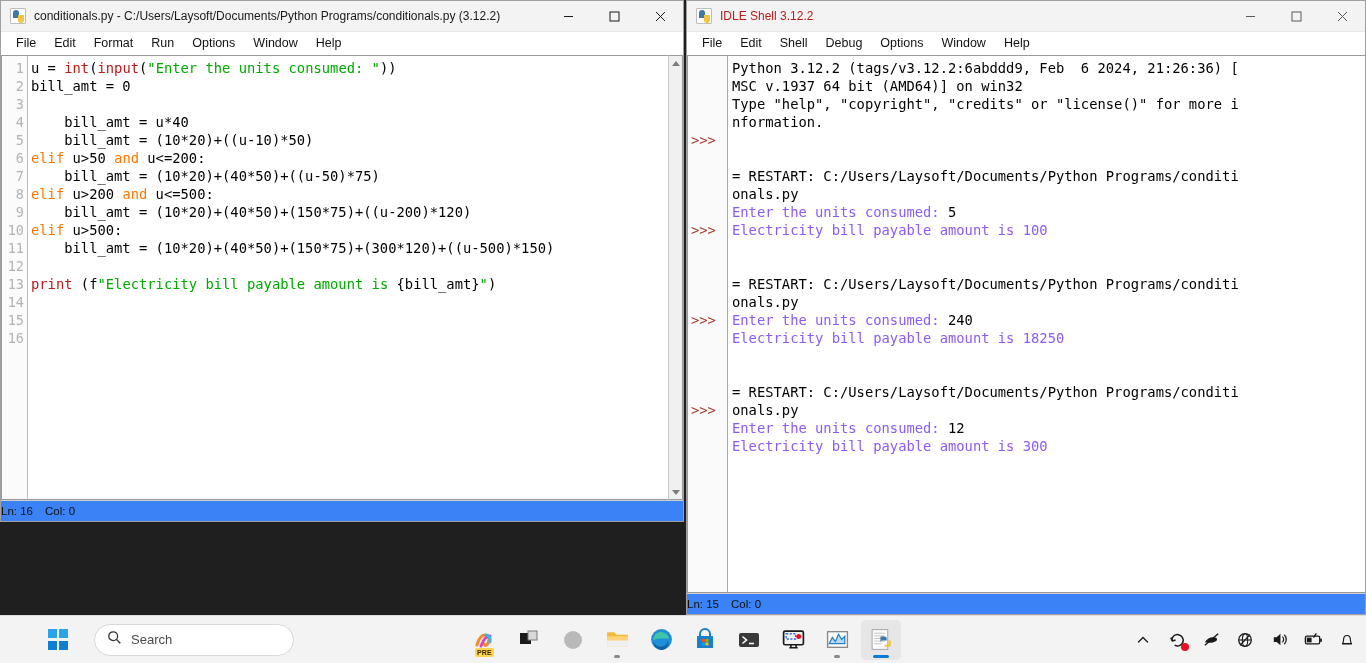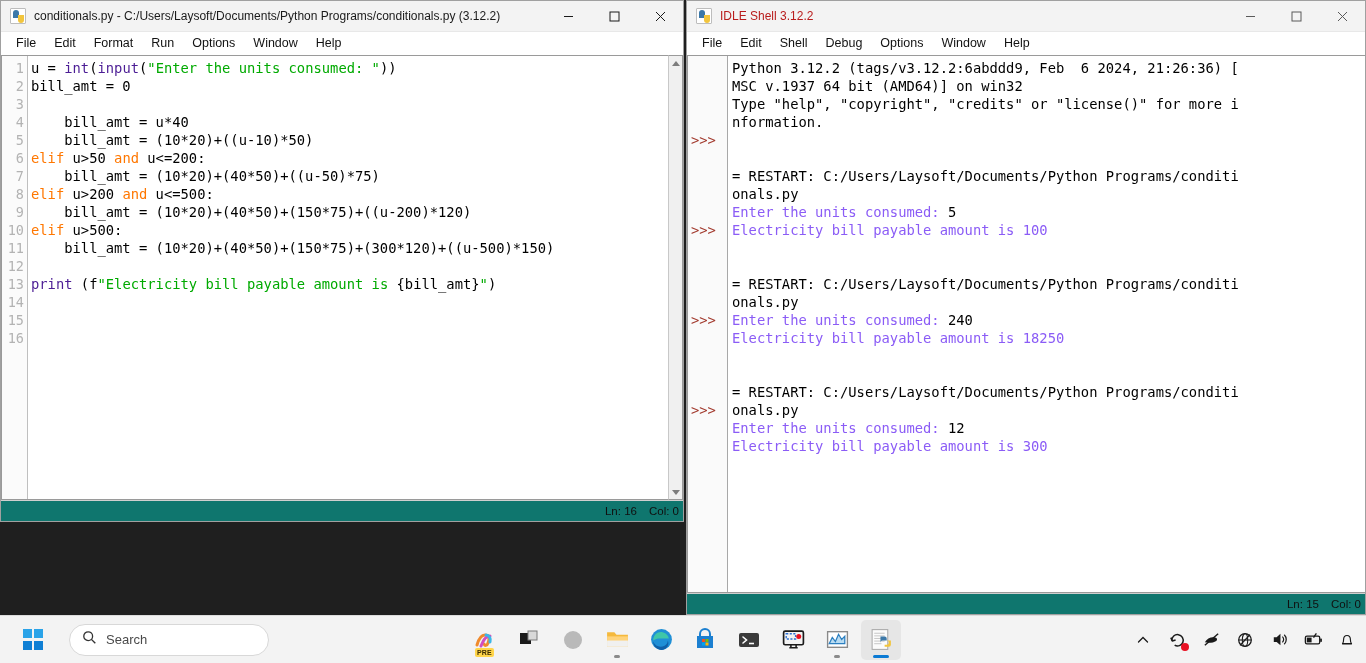--- a/index.html
+++ b/index.html
@@ -135,21 +135,21 @@
   }
   .codeline {
     font-family: "DejaVu Sans Mono", monospace;
     font-size: 13.8px;
     line-height: 18px;
     height: 18px;
     white-space: pre;
     color: #000000;
   }
   .kw  { color: #ff7700; }
-  .bi  { color: #4c1d95; }
+  .bi  { color: #b91c1c; }
   .st  { color: #00aa00; }
   .df  { color: #000000; }
 
   
   .vscroll {
     width: 15px;
     flex: 0 0 auto;
     background: #f0f0f0;
     border: 1px solid #9a9a9a;
     border-left: 1px solid #c8c8c8;
@@ -173,25 +173,24 @@
     width: 0; height: 0;
     border-left: 4px solid transparent;
     border-right: 4px solid transparent;
     border-top: 5px solid #7d7d7d;
   }
 
   
   .statusbar {
     height: 21px;
     flex: 0 0 auto;
-    background: #0f766e;
+    background: #3b82f6;
     border-top: 1px solid #cfcfcf;
     display: flex;
     align-items: center;
-    justify-content: flex-end;
     padding-right: 4px;
     gap: 12px;
   }
   .status-cell {
     font-size: 11.5px;
     color: #101010;
     font-family: "Liberation Sans", sans-serif;
   }
 
   
@@ -241,20 +240,21 @@
 
   
   #taskbar {
     position: absolute;
     left: 0; bottom: 0;
     width: 1366px; height: 48px;
     background: #f3f3f3;
     border-top: 1px solid #dcdcdc;
     display: flex;
     align-items: center;
+    padding-left: 25px;
   }
   .tb-left { flex: 1 1 auto; display: flex; align-items: center; }
   .tb-center {
     position: absolute;
     left: 0; right: 0;
     display: flex; justify-content: center; align-items: center;
     gap: 4px;
     pointer-events: none;
   }
   .tb-right {

